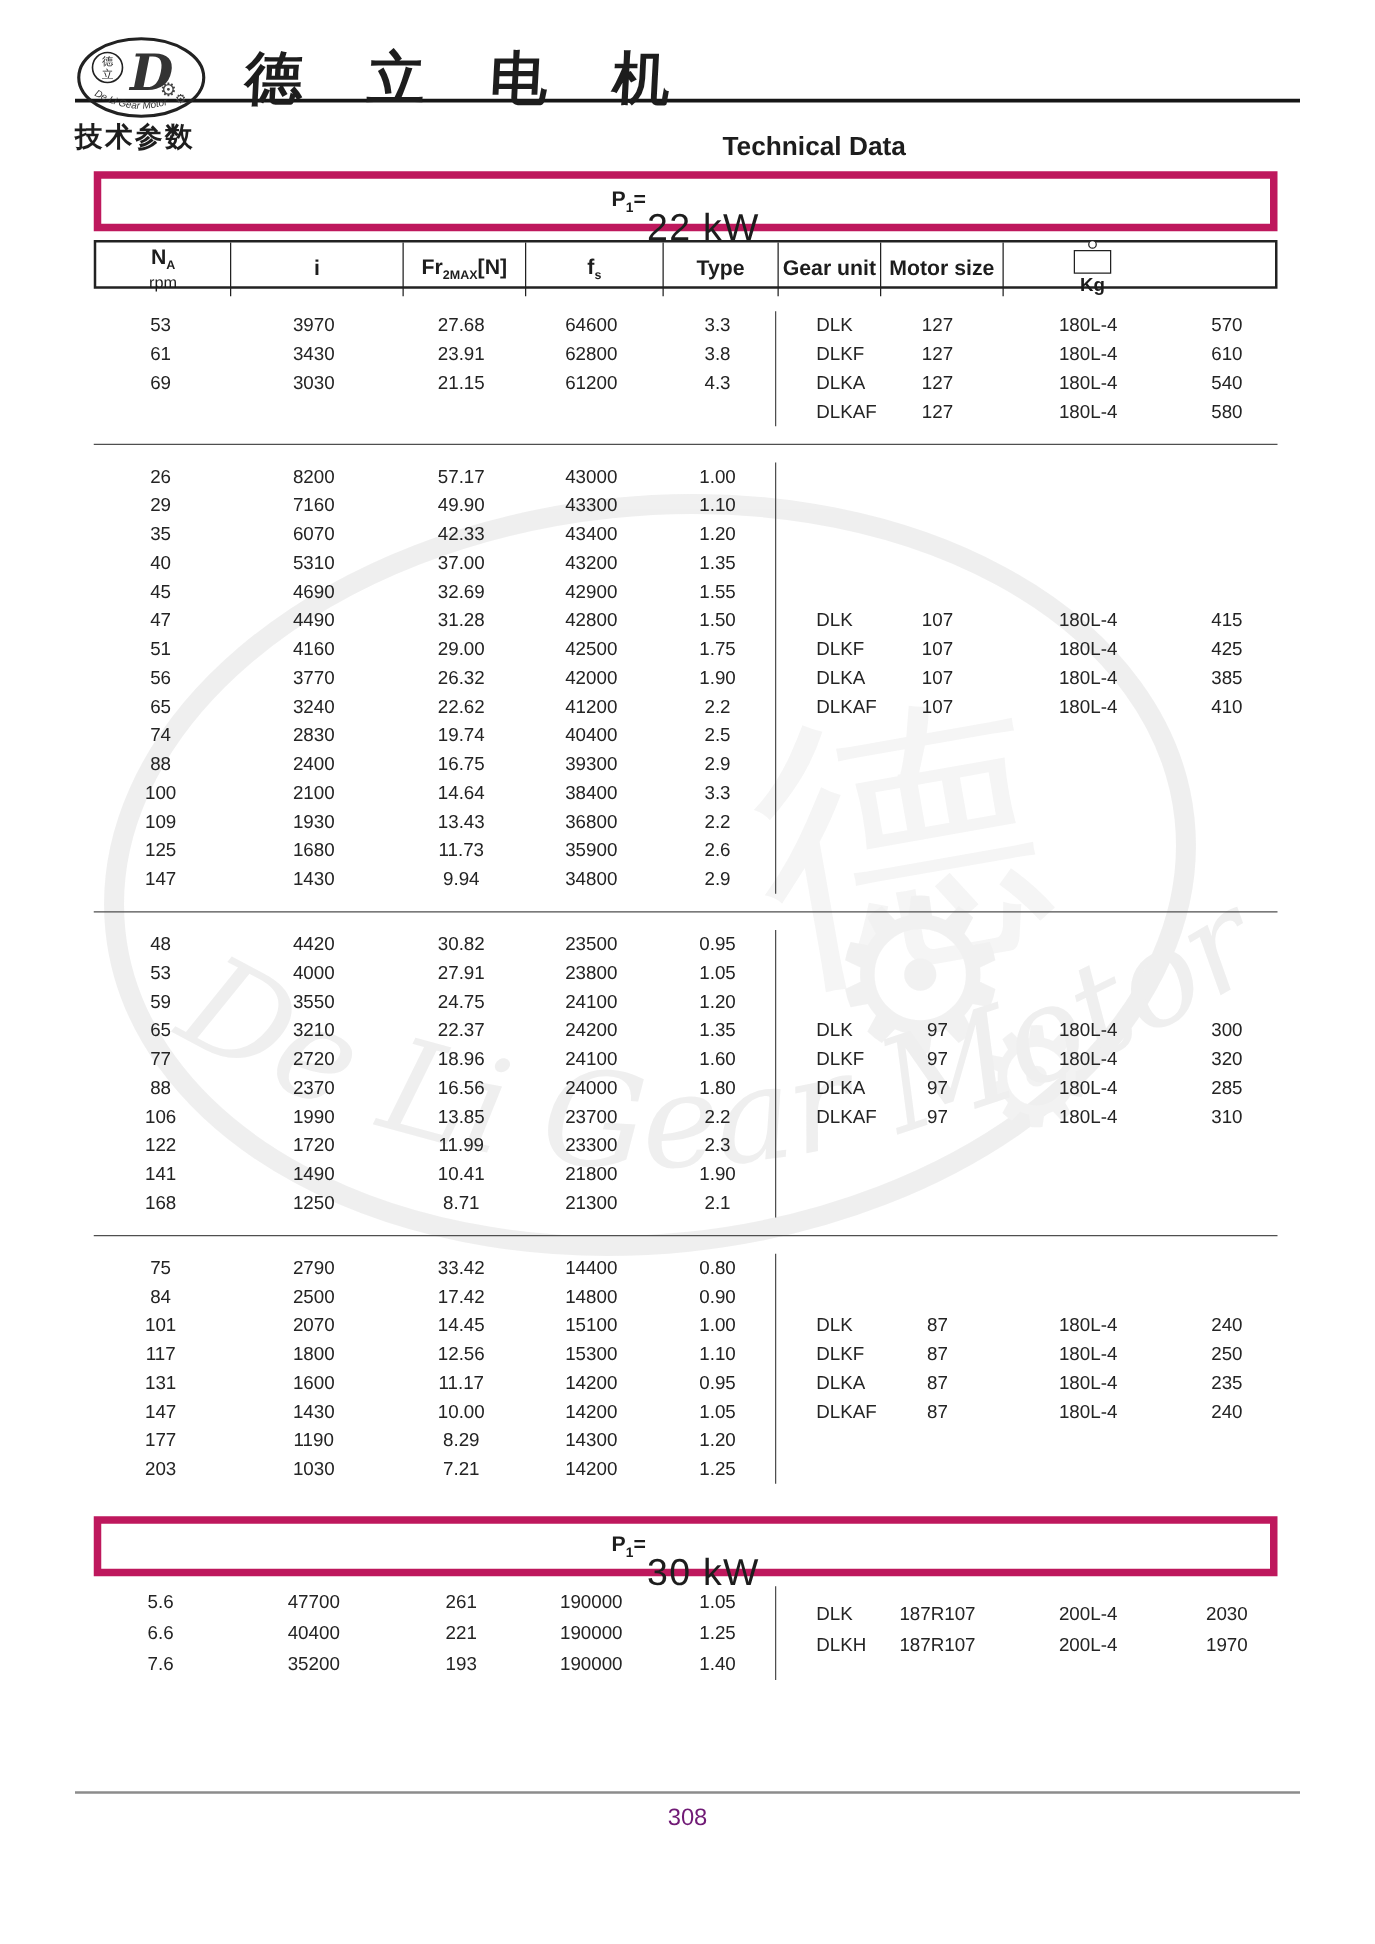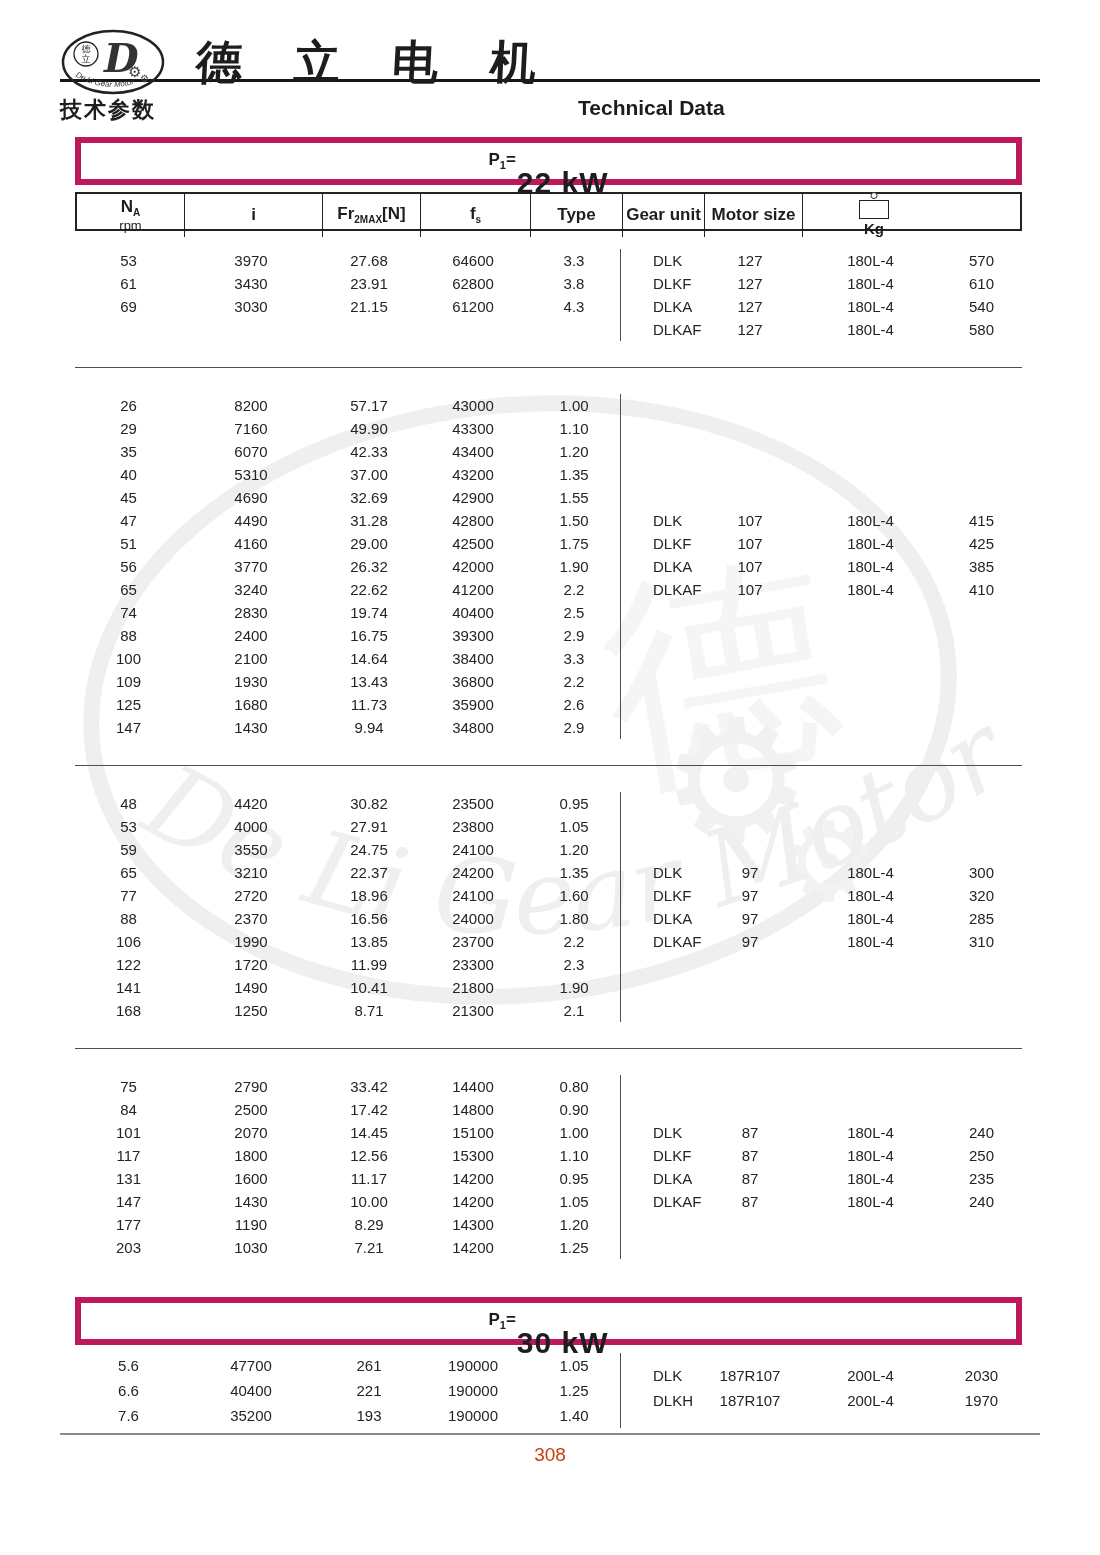--- a/index.html
+++ b/index.html
@@ -25,33 +25,33 @@
     font-family: "DejaVu Serif", serif;
     font-size: 46px; font-weight: bold;
     letter-spacing: 18px; white-space: nowrap;
     transform: skewX(-3deg);
   }
   .brand-rule { border-bottom: 3px solid #161616; margin-top: 3px; }
 
   
   .titles { position: relative; margin-top: 13px; height: 30px; }
   .title-cn { font-size: 22px; font-weight: bold; letter-spacing: 2px; }
-  .title-en { position: absolute; left: 518px; top: 1px; font-size: 21px; font-weight: bold; }
+  .title-en { position: absolute; left: 518px; top: 11px; font-size: 21px; font-weight: bold; }
 
   .table-wrap { margin-left: 15px; width: 947px; }
 
   
   .power-box {
     border: 6px solid #be185d; background: #fff;
     height: 48px; display: flex; align-items: center; justify-content: center;
     margin-top: 12px;
   }
   .p-small { font-size: 17px; font-weight: bold; }
   .p-small sub { font-size: 11px; }
-  .p-value { font-size: 30px; font-weight: bold; letter-spacing: 1px; margin-left: 1px; margin-top: 43px; }
+  .p-value { font-size: 30px; font-weight: normal; letter-spacing: 1px; margin-left: 1px; margin-top: 43px; }
 
   
   .head-grid {
     display: grid;
     grid-template-columns: 107px 138px 98px 110px 92px 82px 98px 143px 77px;
     border: 2px solid #222;
     margin-top: 7px; height: 39px; background: #fff;
   }
   .hcell {
     border-left: 1.5px solid #222;
@@ -69,21 +69,21 @@
   }
   .weight-icon::before {
     content: ''; position: absolute; top: -9px; left: 50%;
     transform: translateX(-50%);
     width: 5px; height: 5px; border: 1.5px solid #222; border-radius: 50%;
     background: #fff;
   }
   .kg-label { font-size: 15px; font-weight: bold; }
 
   
-  .block { display: flex; padding: 26px 0; }
+  .block { display: flex; padding: 14px 0; }
   #blocks-0 .block:first-child { padding-top: 18px; }
   .block + .block { border-top: 1px solid #4f4f4f; }
   .block-left { width: 545px; }
   .block-right { width: 402px; border-left: 1px solid #4f4f4f; }
   .brow {
     height: var(--rh, 23px);
     display: grid; grid-template-columns: 107px 138px 98px 110px 92px;
     align-items: center; font-size: 15px;
   }
   .trow {
@@ -96,21 +96,21 @@
   #blocks-1 { padding-top: 0; }
   #blocks-1 .block { padding-top: 8px; }
 
   
   .footer-rule {
     position: absolute; left: 60px; width: 980px; top: 1433px;
     border-top: 2px solid #8c8c8c;
   }
   .page-num {
     position: absolute; top: 1444px; left: 0; width: 100%;
-    text-align: center; font-size: 19px; color: #c2410c;
+    text-align: center; font-size: 19px; color: #701a75;
   }
 </style>
 </head>
 <body>
 
 <svg class="watermark" width="1060" height="760" viewBox="0 0 1060 760">
   <g opacity="0.55">
     <ellipse cx="500" cy="330" rx="430" ry="295" fill="none" stroke="#e3e3e3" stroke-width="16" transform="rotate(-6 500 330)"></ellipse>
     <text x="600" y="400" font-size="230" fill="#ededed" font-family="'DejaVu Serif', serif" transform="rotate(-10 600 400)">德</text>
     <text x="640" y="470" font-size="170" fill="#e7e7e7">⚙</text>

